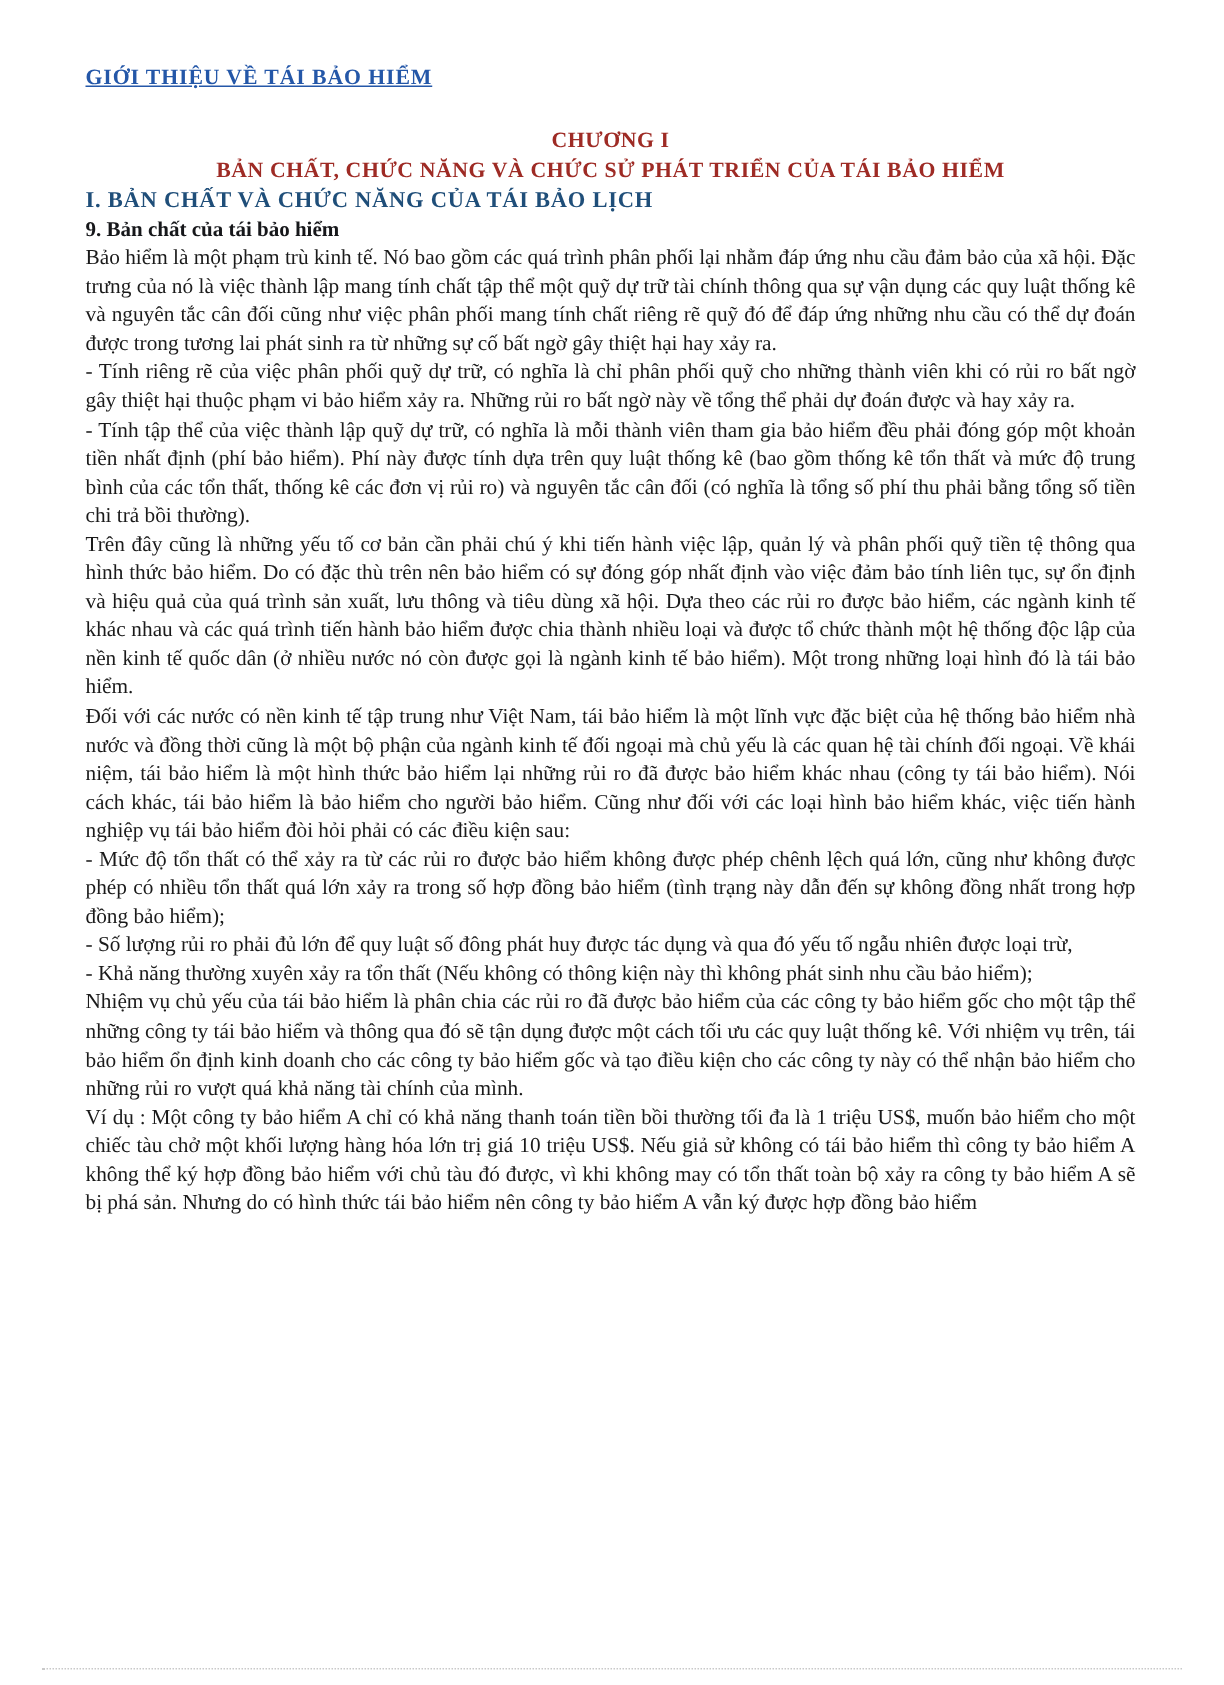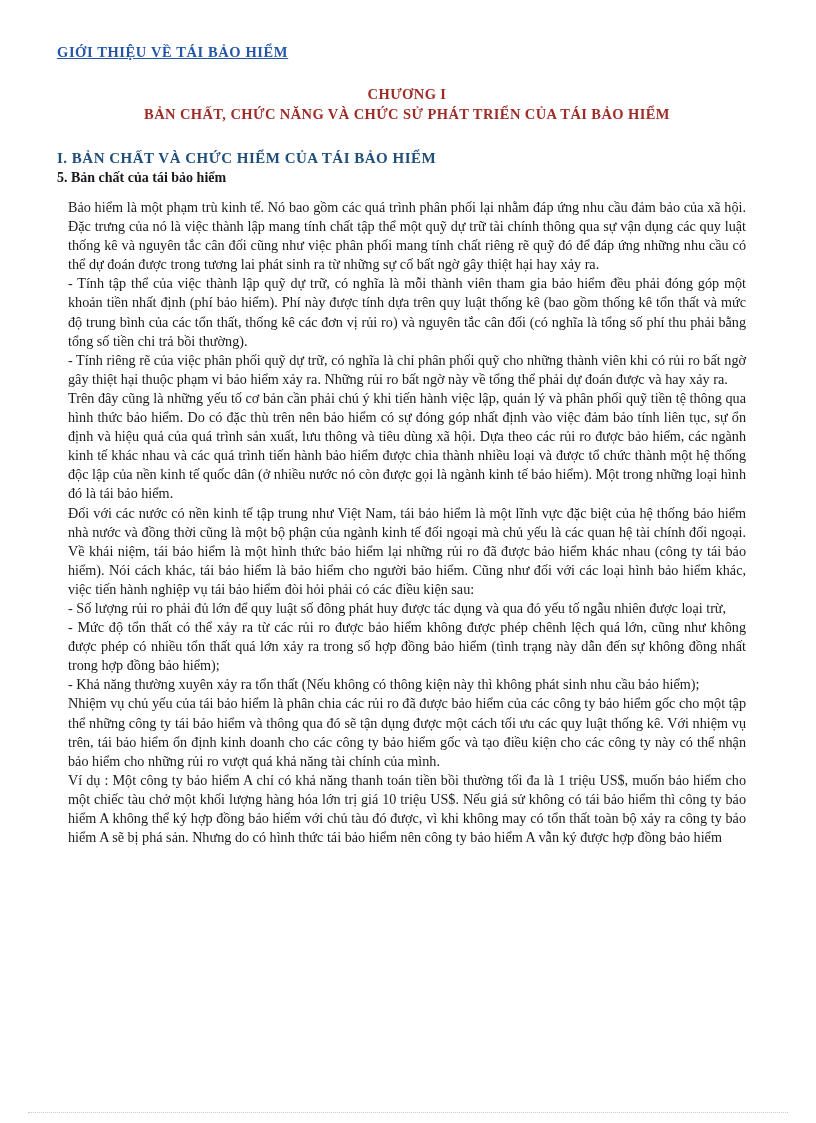--- a/index.html
+++ b/index.html
@@ -39,21 +39,21 @@
     line-height: 20px;
     display: inline-block;
   }
 
   
   .chapter {
     text-align: center;
     color: #9e2b25;
     font-weight: bold;
     letter-spacing: 0.4px;
-    margin: 0 0 24px 0;
+    margin: 0 0 0 0;
   }
   .chapter-line1 {
     font-size: 14.5px;
     line-height: 20px;
   }
   .chapter-line2 {
     font-size: 14.5px;
     line-height: 20px;
     white-space: nowrap;
   }
@@ -74,21 +74,21 @@
     line-height: 19px;
     margin: 0;
   }
 
   
   .body-text {
     font-size: 14.2px;
     line-height: 19.1px;
     text-align: justify;
     text-justify: inter-word;
-    margin: 11px;
+    margin: 0;
     color: #1a1a1a;
   }
   .body-text p {
     margin: 0;
   }
 
   
   .footer-rule {
     position: absolute;
     left: 28px;
@@ -106,32 +106,32 @@
 
     <div>
       <span class="doc-title">GIỚI THIỆU VỀ TÁI BẢO HIỂM</span>
     </div>
 
     <div class="chapter">
       <div class="chapter-line1">CHƯƠNG I</div>
       <div class="chapter-line2">BẢN CHẤT, CHỨC NĂNG VÀ CHỨC SỬ PHÁT TRIỂN CỦA TÁI BẢO HIỂM</div>
     </div>
 
-    <div class="section-heading">I. BẢN CHẤT VÀ CHỨC HIỂM CỦA TÁI BẢO HIỂM</div>
+    <div class="section-heading">I. BẢN CHẤT VÀ CHỨC NĂNG CỦA TÁI BẢO LỊCH</div>
 
-    <div class="sub-heading">5. Bản chất của tái bảo hiểm</div>
+    <div class="sub-heading">9. Bản chất của tái bảo hiểm</div>
 
     <div class="body-text">
       <p>Bảo hiểm là một phạm trù kinh tế. Nó bao gồm các quá trình phân phối lại nhằm đáp ứng nhu cầu đảm bảo của xã hội. Đặc trưng của nó là việc thành lập mang tính chất tập thể một quỹ dự trữ tài chính thông qua sự vận dụng các quy luật thống kê và nguyên tắc cân đối cũng như việc phân phối mang tính chất riêng rẽ quỹ đó để đáp ứng những nhu cầu có thể dự đoán được trong tương lai phát sinh ra từ những sự cố bất ngờ gây thiệt hại hay xảy ra.</p>
+      <p>- Tính riêng rẽ của việc phân phối quỹ dự trữ, có nghĩa là chỉ phân phối quỹ cho những thành viên khi có rủi ro bất ngờ gây thiệt hại thuộc phạm vi bảo hiểm xảy ra. Những rủi ro bất ngờ này về tổng thể phải dự đoán được và hay xảy ra.</p>
       <p>- Tính tập thể của việc thành lập quỹ dự trữ, có nghĩa là mỗi thành viên tham gia bảo hiểm đều phải đóng góp một khoản tiền nhất định (phí bảo hiểm). Phí này được tính dựa trên quy luật thống kê (bao gồm thống kê tổn thất và mức độ trung bình của các tổn thất, thống kê các đơn vị rủi ro) và nguyên tắc cân đối (có nghĩa là tổng số phí thu phải bằng tổng số tiền chi trả bồi thường).</p>
-      <p>- Tính riêng rẽ của việc phân phối quỹ dự trữ, có nghĩa là chỉ phân phối quỹ cho những thành viên khi có rủi ro bất ngờ gây thiệt hại thuộc phạm vi bảo hiểm xảy ra. Những rủi ro bất ngờ này về tổng thể phải dự đoán được và hay xảy ra.</p>
       <p>Trên đây cũng là những yếu tố cơ bản cần phải chú ý khi tiến hành việc lập, quản lý và phân phối quỹ tiền tệ thông qua hình thức bảo hiểm. Do có đặc thù trên nên bảo hiểm có sự đóng góp nhất định vào việc đảm bảo tính liên tục, sự ổn định và hiệu quả của quá trình sản xuất, lưu thông và tiêu dùng xã hội. Dựa theo các rủi ro được bảo hiểm, các ngành kinh tế khác nhau và các quá trình tiến hành bảo hiểm được chia thành nhiều loại và được tổ chức thành một hệ thống độc lập của nền kinh tế quốc dân (ở nhiều nước nó còn được gọi là ngành kinh tế bảo hiểm). Một trong những loại hình đó là tái bảo hiểm.</p>
       <p>Đối với các nước có nền kinh tế tập trung như Việt Nam, tái bảo hiểm là một lĩnh vực đặc biệt của hệ thống bảo hiểm nhà nước và đồng thời cũng là một bộ phận của ngành kinh tế đối ngoại mà chủ yếu là các quan hệ tài chính đối ngoại. Về khái niệm, tái bảo hiểm là một hình thức bảo hiểm lại những rủi ro đã được bảo hiểm khác nhau (công ty tái bảo hiểm). Nói cách khác, tái bảo hiểm là bảo hiểm cho người bảo hiểm. Cũng như đối với các loại hình bảo hiểm khác, việc tiến hành nghiệp vụ tái bảo hiểm đòi hỏi phải có các điều kiện sau:</p>
+      <p>- Mức độ tổn thất có thể xảy ra từ các rủi ro được bảo hiểm không được phép chênh lệch quá lớn, cũng như không được phép có nhiều tổn thất quá lớn xảy ra trong số hợp đồng bảo hiểm (tình trạng này dẫn đến sự không đồng nhất trong hợp đồng bảo hiểm);</p>
       <p>- Số lượng rủi ro phải đủ lớn để quy luật số đông phát huy được tác dụng và qua đó yếu tố ngẫu nhiên được loại trừ,</p>
-      <p>- Mức độ tổn thất có thể xảy ra từ các rủi ro được bảo hiểm không được phép chênh lệch quá lớn, cũng như không được phép có nhiều tổn thất quá lớn xảy ra trong số hợp đồng bảo hiểm (tình trạng này dẫn đến sự không đồng nhất trong hợp đồng bảo hiểm);</p>
       <p>- Khả năng thường xuyên xảy ra tổn thất (Nếu không có thông kiện này thì không phát sinh nhu cầu bảo hiểm);</p>
       <p>Nhiệm vụ chủ yếu của tái bảo hiểm là phân chia các rủi ro đã được bảo hiểm của các công ty bảo hiểm gốc cho một tập thể những công ty tái bảo hiểm và thông qua đó sẽ tận dụng được một cách tối ưu các quy luật thống kê. Với nhiệm vụ trên, tái bảo hiểm ổn định kinh doanh cho các công ty bảo hiểm gốc và tạo điều kiện cho các công ty này có thể nhận bảo hiểm cho những rủi ro vượt quá khả năng tài chính của mình.</p>
       <p>Ví dụ : Một công ty bảo hiểm A chỉ có khả năng thanh toán tiền bồi thường tối đa là 1 triệu US$, muốn bảo hiểm cho một chiếc tàu chở một khối lượng hàng hóa lớn trị giá 10 triệu US$. Nếu giả sử không có tái bảo hiểm thì công ty bảo hiểm A không thể ký hợp đồng bảo hiểm với chủ tàu đó được, vì khi không may có tổn thất toàn bộ xảy ra công ty bảo hiểm A sẽ bị phá sản. Nhưng do có hình thức tái bảo hiểm nên công ty bảo hiểm A vẫn ký được hợp đồng bảo hiểm</p>
     </div>
 
   </div>
 
   <div class="footer-rule"></div>
 </div>
 

